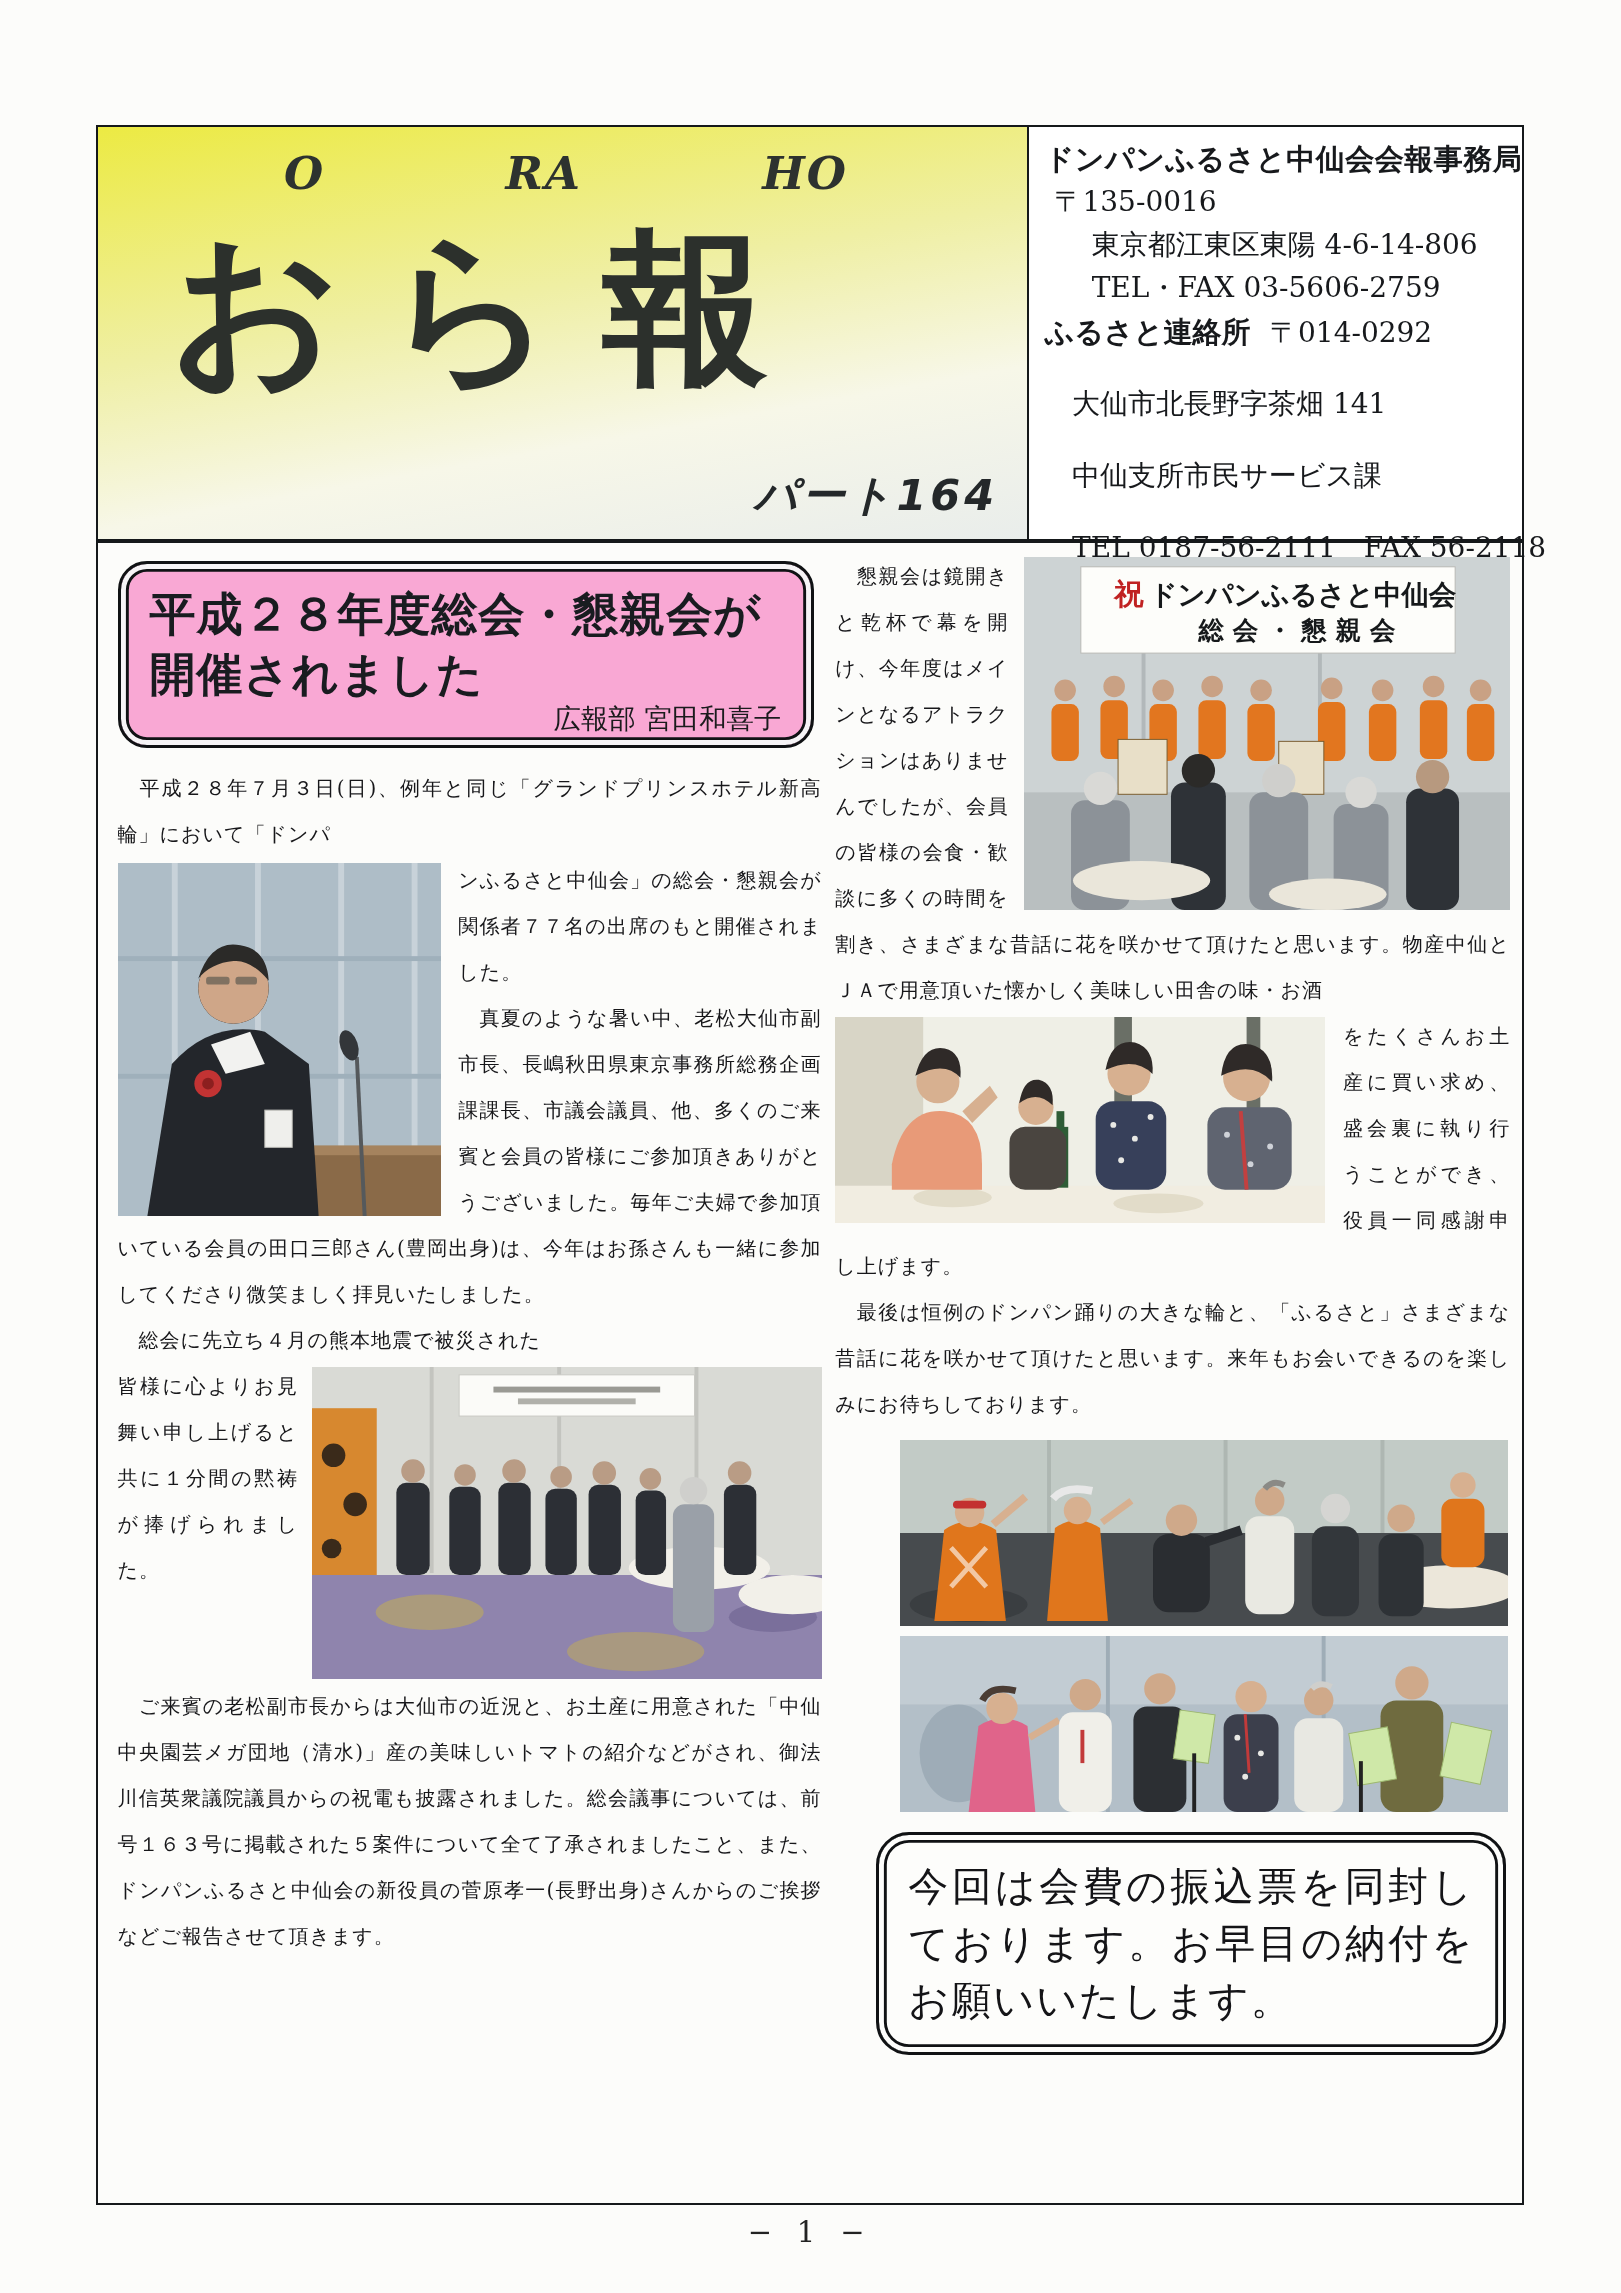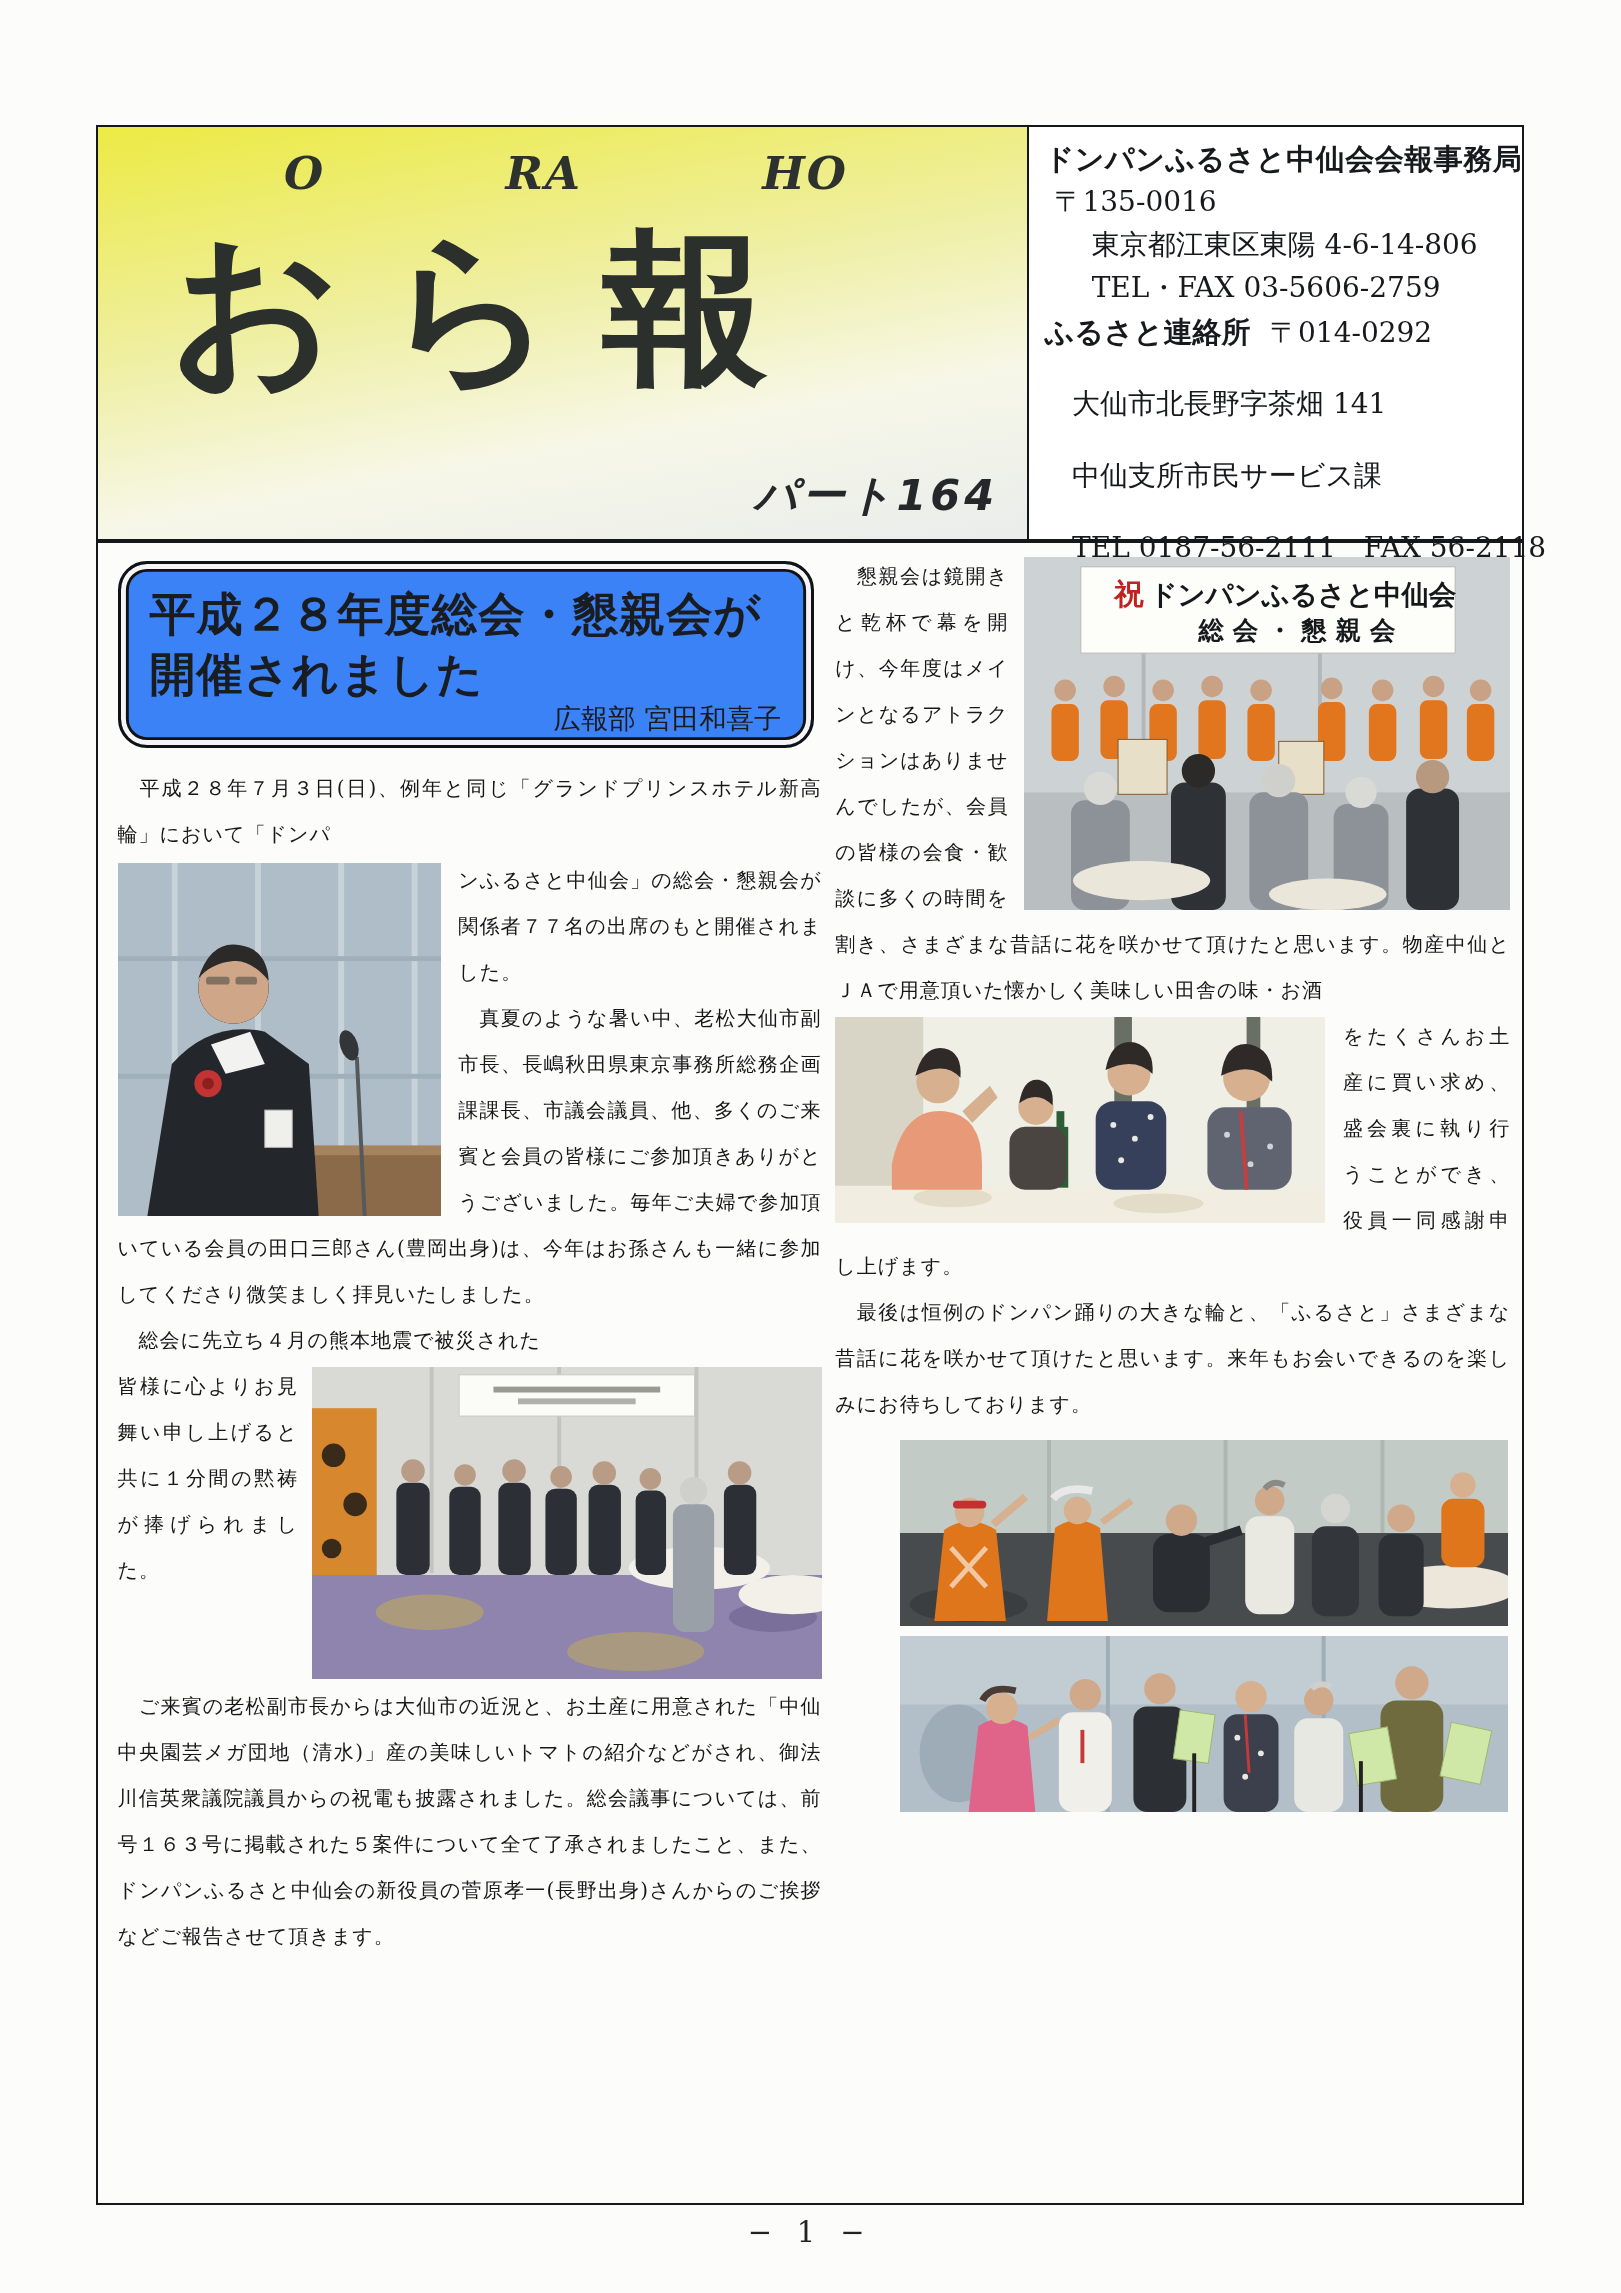--- a/index.html
+++ b/index.html
@@ -30,21 +30,21 @@
   .content{position:absolute;left:96px;top:541px;width:1428px;height:1664px;border:2.9px solid #15181a;
            box-sizing:border-box;padding:9.8px 11.8px 7.8px 19.6px;display:flex;gap:13.7px;overflow:hidden;}
   .col{box-sizing:border-box;}
   .col-left{flex:0 0 704px;width:704px;}
   .col-right{flex:1;}
 
   .para{margin:0;font-size:20px;line-height:46px;letter-spacing:1px;text-align:justify;color:#17171a;}
   .flow{clear:both;}
   .clear{clear:both;}
 
-  .headline-box{border:3.9px solid #101214;border-radius:29px;background:#3b82f6;
+  .headline-box{border:3.9px solid #101214;border-radius:29px;background:#f9a8d4;
                 box-shadow:inset 0 0 0 4.9px #f6f4f6, inset 0 0 0 7.8px #101214;
                 padding:21.6px 25.5px 7.8px 29px;margin:7.8px 7.8px 17.6px 0;}
   .headline{font-family:"DejaVu Sans","Liberation Sans",sans-serif;font-weight:800;font-size:46px;
             line-height:1.3;letter-spacing:1px;color:#191c20;}
   .byline{text-align:right;font-size:27.4px;margin-top:-3.9px;padding-right:3.9px;}
 
   .photo{box-sizing:border-box;background:#cfcfcc;overflow:hidden;}
   .photo svg{display:block;width:100%;height:100%;}
   .ph-left{float:left;}
   .ph-right{float:right;}
@@ -376,18 +376,21 @@
             <rect x="490" y="66" width="64" height="114" rx="16" fill="#6f6b3f"></rect>
             <circle cx="522" cy="48" r="17" fill="#cfa98a"></circle>
             <rect x="462" y="96" width="40" height="54" fill="#cfe8a8" stroke="#9db86f" transform="rotate(-10 482 123)"></rect>
             <rect x="556" y="92" width="42" height="56" fill="#cfe8a8" stroke="#9db86f" transform="rotate(12 577 120)"></rect>
           </g>
           <path d="M300,180 L300,120" stroke="#222" stroke-width="4"></path>
           <path d="M470,180 L470,128" stroke="#222" stroke-width="4"></path>
         </svg>
       </div>
 
+      <div class="notice">
+        <p>今回は会費の振込票を同封しております。お早目の納付をお願いいたします。</p>
+      </div>
     </div>
   </div>
 
   <div class="footer">− 1 −</div>
 </div>
 
 
 </body></html>

